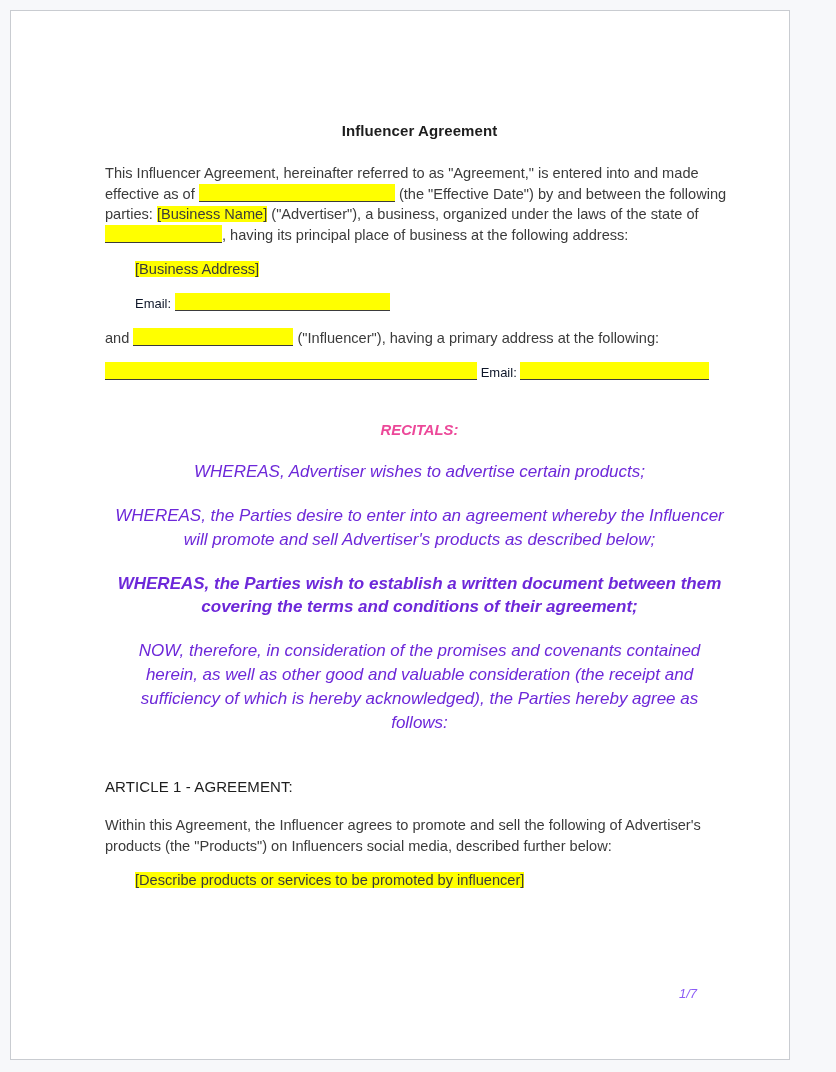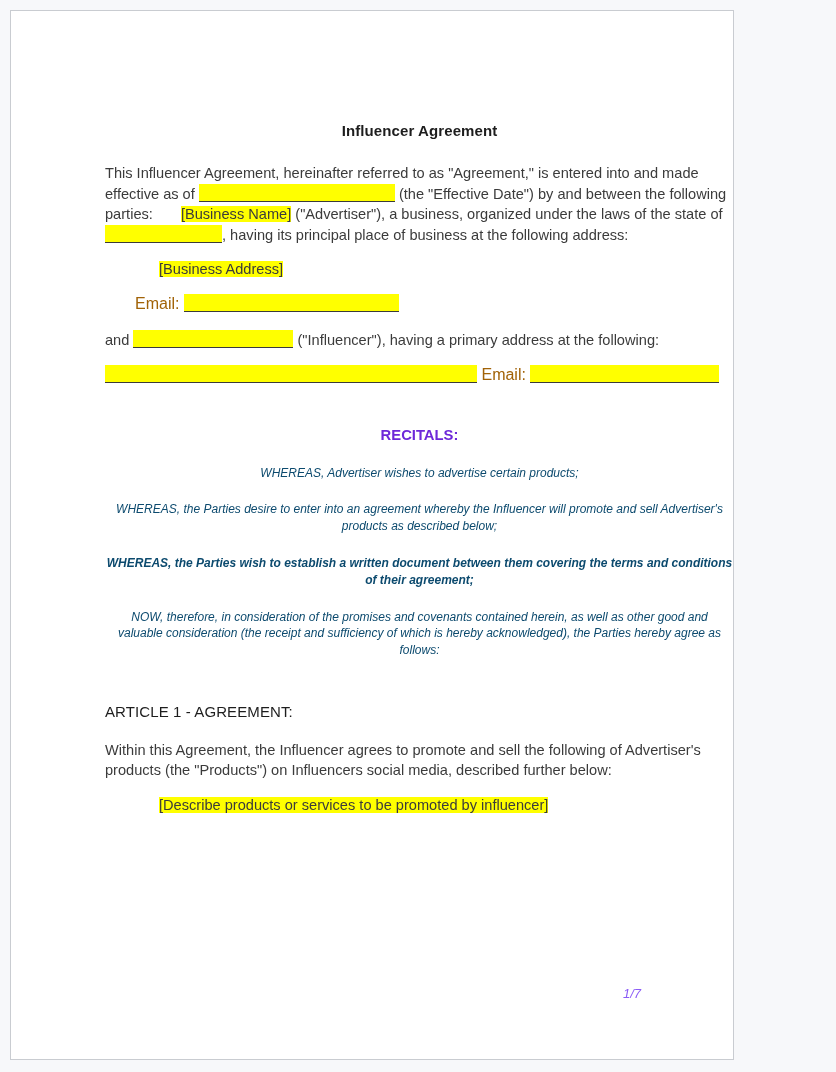--- a/index.html
+++ b/index.html
@@ -10,21 +10,21 @@
     width: 836px;
     height: 1072px;
     background: #f7f8fa;
     font-family: "Liberation Sans", sans-serif;
     -webkit-font-smoothing: antialiased;
   }
   .page {
     position: absolute;
     left: 10px;
     top: 10px;
-    width: 724px;
+    width: 780px;
     height: 1050px;
     background: #ffffff;
     border: 1px solid #c9ccd1;
     box-sizing: border-box;
     overflow: hidden;
   }
   .content {
     position: absolute;
     left: 94px;
     top: 110px;
@@ -46,71 +46,71 @@
     margin: 0 0 14px 0;
     text-align: left;
   }
   .indent {
     padding-left: 30px;
   }
   .recitals-head {
     text-align: center;
     font-size: 14.8px;
     font-weight: bold;
-    color: #6d28d9;
+    font-style: italic;
+    color: #ec4899;
     margin: 40px 0 22px 0;
   }
   .recital {
-    font-size: 12px;
+    font-size: 17px;
     font-style: italic;
     line-height: 1.40;
-    color: #0c4a6e;
+    color: #6d28d9;
     text-align: center;
     margin: 0 0 20px 0;
     padding: 0 6px;
   }
   .recital.wide {
     padding: 0;
     font-weight: bold;
   }
   .article-head {
     font-size: 15px;
     font-weight: normal;
     color: #1d1d1d;
     margin: 44px 0 20px 0;
     letter-spacing: 0.1px;
   }
   
   .hl {
     background: #ffff00;
     color: #3b3b3b;
     box-decoration-break: clone;
-    margin-left: 24px;
     -webkit-box-decoration-break: clone;
   }
   .blank {
     background: #ffff00;
     display: inline-block;
     position: relative;
     vertical-align: baseline;
     border-bottom: 1.6px solid #3b3b3b;
     height: 17px;
     margin-bottom: -3px;
   }
   .blank.w-date { width: 196px; }
   .blank.w-state { width: 117px; }
   .blank.w-email1 { width: 215px; }
   .blank.w-influencer { width: 160px; }
   .blank.w-addr { width: 372px; }
   .blank.w-email2 { width: 189px; }
   .blank-row {
     margin: 0 0 14px 0;
-    font-size: 16px;
+    font-size: 13px;
     line-height: 1.40;
-    color: #a16207;
+    color: #0f172a;
     white-space: nowrap;
   }
   .footer {
     position: absolute;
     right: 92px;
     bottom: 58px;
     font-size: 13px;
     font-style: italic;
     color: #8b5cf6;
   }

